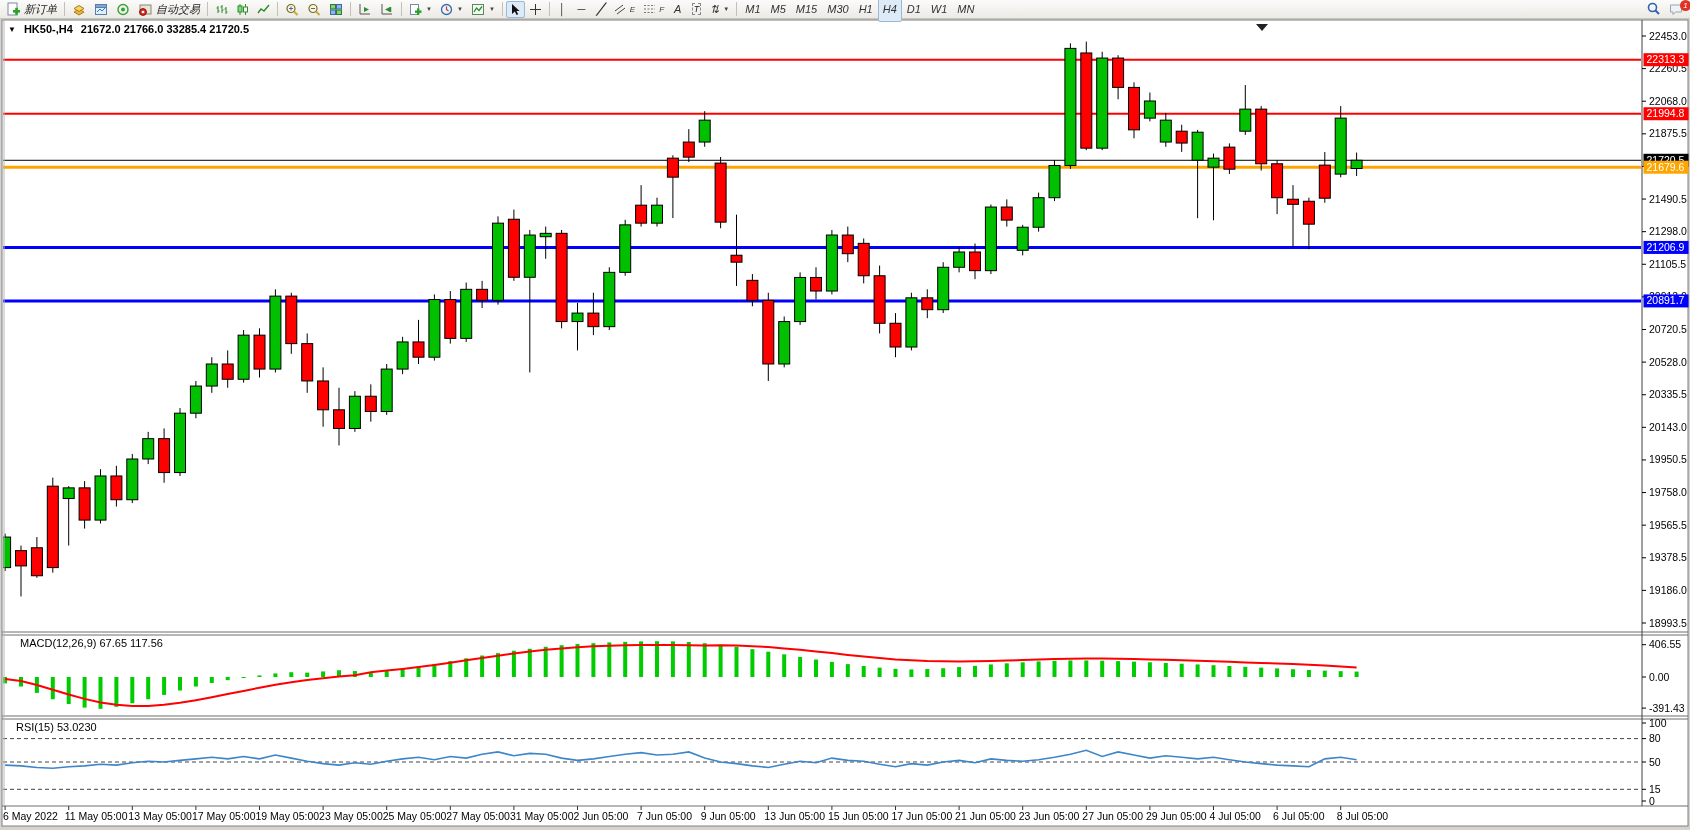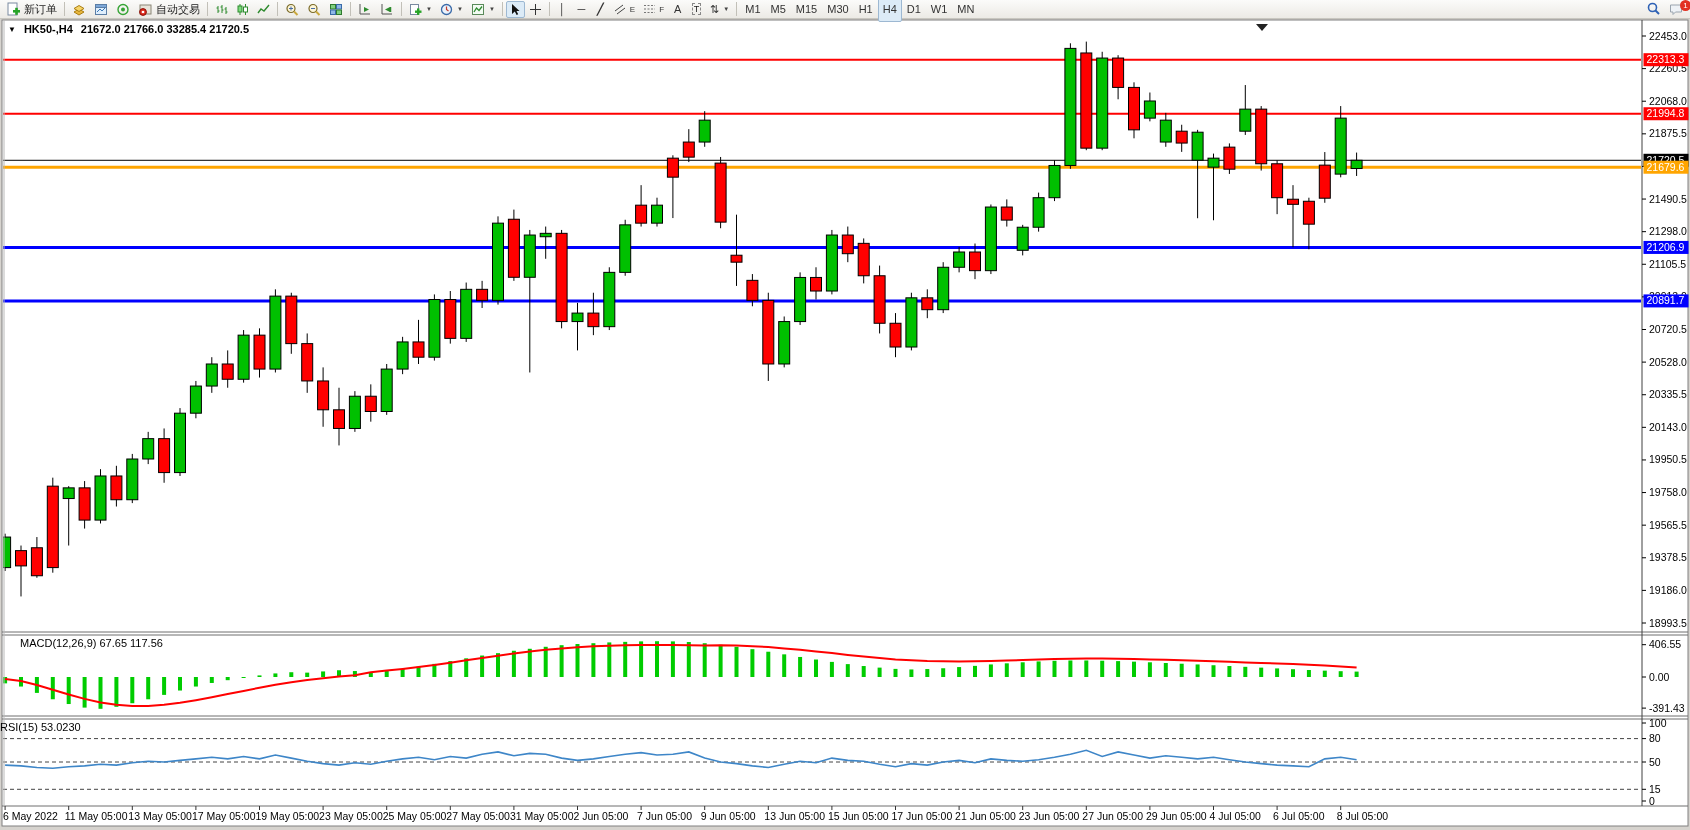--- a/index.html
+++ b/index.html
@@ -2,21 +2,21 @@
 <html><head>
 <meta charset="utf-8">
 <style>
   * { box-sizing: border-box; margin:0; padding:0; }
   html,body { width:1690px; height:830px; overflow:hidden; background:#d6d3ce;
               font-family:"Liberation Sans", sans-serif; }
 
   
   .toolbar { position:absolute; left:0; top:0; width:1690px; height:19px;
              background:linear-gradient(#fbfbfa,#eceae5); border-bottom:1px solid #c9c7c0;
-             display:flex; align-items:center; padding:0 2px; z-index:10; }
+             display:flex; align-items:center; padding:0 2px; z-index:10;font-style:italic; }
   .tbtn { height:17px; min-width:19px; display:flex; align-items:center; justify-content:center;
           gap:3px; padding:0 3px; border:1px solid transparent; border-radius:2px;
           font-size:11px; color:#222; cursor:default; }
   .tbtn.pressed { border:1px solid #9db8d2; background:#dcebf7; }
   .tbtn .cjk { font-size:11px; }
   .sep { width:1px; height:14px; background:#c2c0b8; margin:0 3px; }
   .caret { font-size:6px; color:#444; margin-left:1px; }
   .glyph { font-size:11px; color:#333; font-weight:bold; }
   .glyph.sub { font-size:8px; vertical-align:sub; font-weight:normal; }
   .tfgroup { display:flex; }
@@ -27,21 +27,21 @@
            background:#e23222; color:#fff; font-size:8px; line-height:11px; text-align:center; }
   .labelbox { border:1px dashed #888; padding:0 1px; font-size:9px; }
 
   
   #chart-wrap { position:absolute; left:0; top:0; width:1544px; height:830px; }
   #chart-svg  { position:absolute; left:0; top:0; }
   .overlay { position:absolute; z-index:5; color:#000; white-space:nowrap; }
   #chart-title { left:8px; top:23px; font-size:11px; font-weight:bold; display:flex; gap:8px; align-items:center; }
   #chart-title .tri { font-size:8px; font-weight:normal; }
   #macd-label { left:20px; top:637px; font-size:11px; }
-  #rsi-label  { left:0; top:721px; font-size:11px; }
+  #rsi-label  { left:16px; top:721px; font-size:11px; }
 </style>
 </head>
 <body>
 
 <div id="chart-wrap">
   <svg id="chart-svg" width="1690" height="830">
       <g>
         <rect x="2" y="20" width="1686" height="806" fill="#FFFFFF" stroke="#808080"></rect>
       </g>
       <defs>

